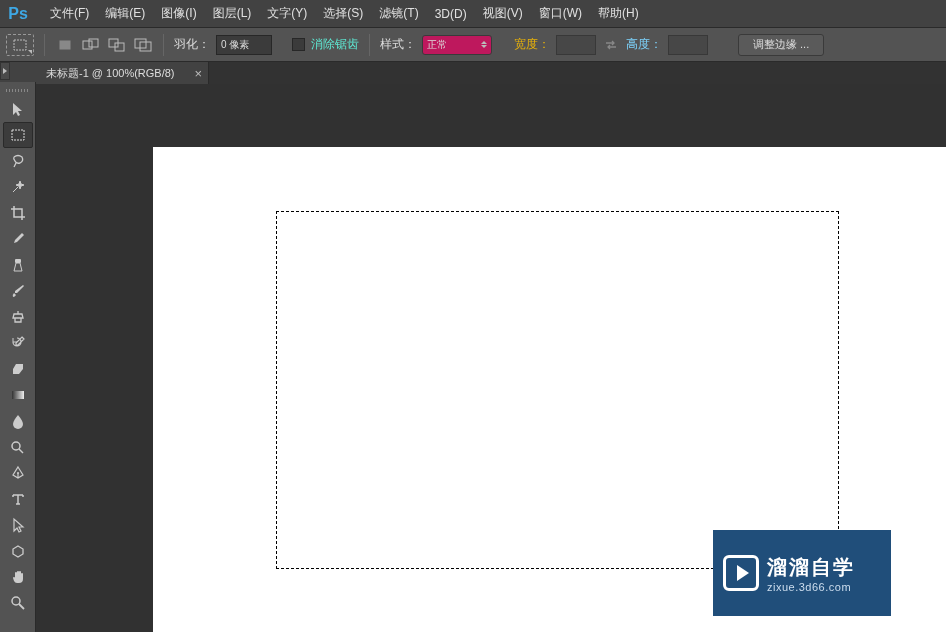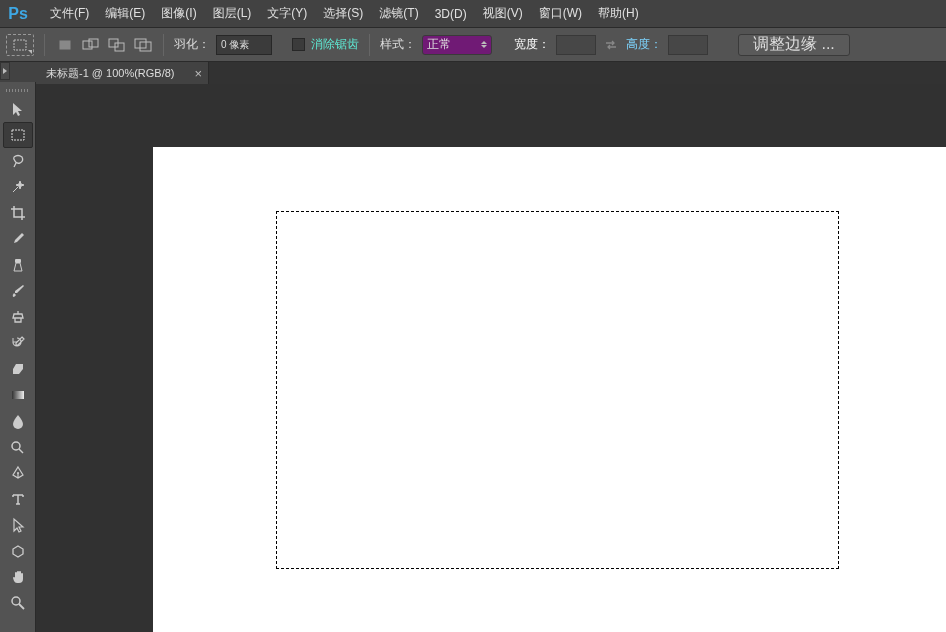--- a/index.html
+++ b/index.html
@@ -14,28 +14,28 @@
 
 .optionsbar { height: 34px; background: #535353; display: flex; align-items: center; padding-left: 6px; border-bottom: 1px solid #2a2a2a; gap: 6px; }
 .tool-preset { width: 28px; height: 22px; border: 1px dashed #999; display: flex; align-items: center; justify-content: center; border-radius: 2px; position: relative; }
 .tool-preset::after { content: ''; position: absolute; right: 1px; bottom: 1px; border-left: 4px solid transparent; border-top: 4px solid #bbb; }
 .vsep { width: 1px; height: 22px; background: #3a3a3a; border-right: 1px solid #666; margin: 0 4px; }
 .opt-icon { width: 20px; height: 18px; display: flex; align-items: center; justify-content: center; color: #bbb; }
 .opt-icon svg { display: block; }
 .opt-label { color: #ddd; }
 .opt-input { height: 20px; width: 56px; background: #3b3b3b; border: 1px solid #272727; color: #ddd; padding: 0 4px; font-size: 10px; }
 .checkbox { width: 13px; height: 13px; background: #3b3b3b; border: 1px solid #272727; display: inline-block; }
-.dropdown { height: 20px; width: 70px; background: #701a75; border: 1px solid #3a3a3a; color: #ddd; padding: 0 4px; font-size: 12px; display: flex; align-items: center; justify-content: space-between; border-radius: 3px; }
+.dropdown { height: 20px; width: 70px; background: #be185d; border: 1px solid #3a3a3a; color: #ddd; padding: 0 4px; font-size: 10px; display: flex; align-items: center; justify-content: space-between; border-radius: 3px; }
 .dropdown .arrows { display: flex; flex-direction: column; gap: 1px; }
 .dropdown .arrows span { width: 0; height: 0; border-left: 3px solid transparent; border-right: 3px solid transparent; }
 .dropdown .arrows .up { border-bottom: 3px solid #bbb; }
 .dropdown .arrows .down { border-top: 3px solid #bbb; }
 .readonly-box { height: 20px; width: 40px; background: #474747; border: 1px solid #383838; }
 .swap-icon { width: 18px; height: 18px; display: flex; align-items: center; justify-content: center; color: #888; }
-.btn { height: 22px; background: #5a5a5a; border: 1px solid #3a3a3a; border-radius: 3px; color: #ddd; padding: 0 14px; font-size: 16px; display: flex; align-items: center; cursor: pointer; }
+.btn { height: 22px; background: #5a5a5a; border: 1px solid #3a3a3a; border-radius: 3px; color: #ddd; padding: 0 14px; font-size: 11px; display: flex; align-items: center; cursor: pointer; }
 
 
 .dock-left-grip { position: absolute; left: 0; top: 62px; width: 10px; height: 18px; background: #4a4a4a; border: 1px solid #333; display: flex; align-items: center; justify-content: center; }
 .dock-left-grip .tri { width: 0; height: 0; border-top: 3px solid transparent; border-bottom: 3px solid transparent; border-left: 4px solid #bbb; }
 
 
 .tabbar { position: absolute; left: 36px; top: 62px; right: 0; height: 22px; background: #323232; display: flex; align-items: flex-end; }
 .doc-tab { height: 22px; background: #424242; color: #ddd; padding: 0 6px 0 10px; display: flex; align-items: center; gap: 20px; font-size: 11px; border-right: 1px solid #2a2a2a; }
 .doc-tab .close { color: #bbb; font-size: 13px; cursor: pointer; }
 
@@ -119,21 +119,21 @@
   <div class="vsep"></div>
   <span class="opt-label">样式：</span>
   <div class="dropdown">
     <span>正常</span>
     <span class="arrows">
         <span class="up"></span>
         <span class="down"></span>
       </span>
   </div>
   <span style="width:10px;"></span>
-  <span class="opt-label" style="color:#ffffff">宽度：</span>
+  <span class="opt-label" style="color:#eab308">宽度：</span>
   <div class="readonly-box"></div>
   <div class="swap-icon">
     <svg width="14" height="14">
         <path d="M2 5 L10 5 M8 3 L10 5 L8 7 M12 9 L4 9 M6 7 L4 9 L6 11" stroke="#888" fill="none" stroke-width="1.3"></path>
       </svg>
   </div>
   <span class="opt-label" style="color:#7dd3fc">高度：</span>
   <div class="readonly-box"></div>
   <span style="flex:0 0 18px;"></span>
   <div class="btn">调整边缘 ...</div>
@@ -264,13 +264,22 @@
     <svg width="16" height="16">
         <circle cx="6" cy="6" r="4" fill="none" stroke="#ccc" stroke-width="1.5"></circle>
         <path d="M9 9 L14 14" stroke="#ccc" stroke-width="1.8"></path>
       </svg>
   </div>
 </div>
 
 <div class="canvas-area">
   <div class="canvas"></div>
   <div class="marquee"></div>
+  <div class="watermark">
+    <div class="wm-icon">
+        <div class="tri"></div>
+      </div>
+    <div class="wm-text">
+      <span class="big">溜溜自学</span>
+      <span class="small">zixue.3d66.com</span>
+    </div>
+  </div>
 </div>
 
 </body></html>

